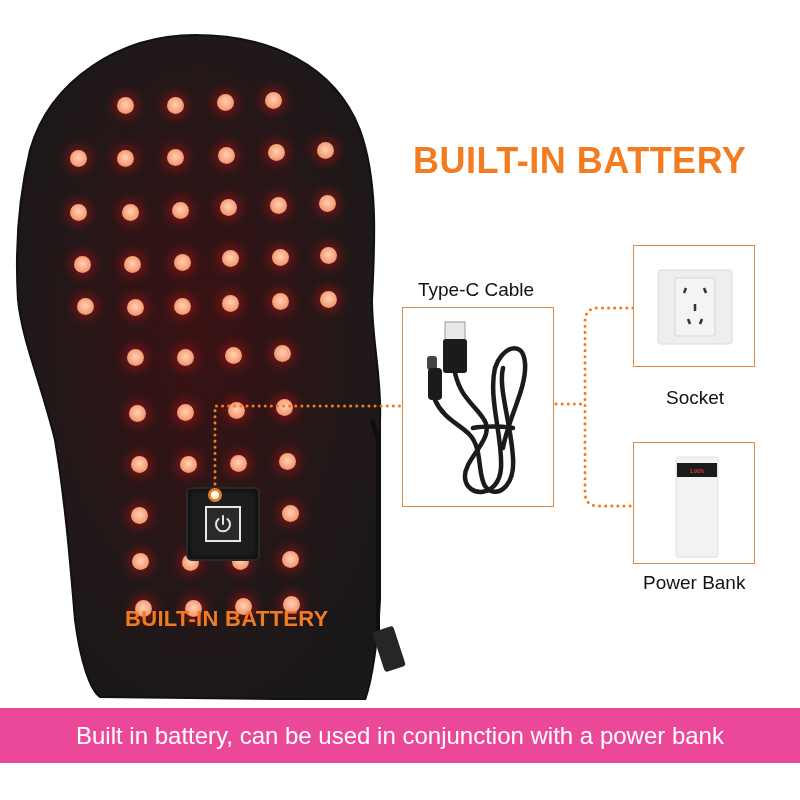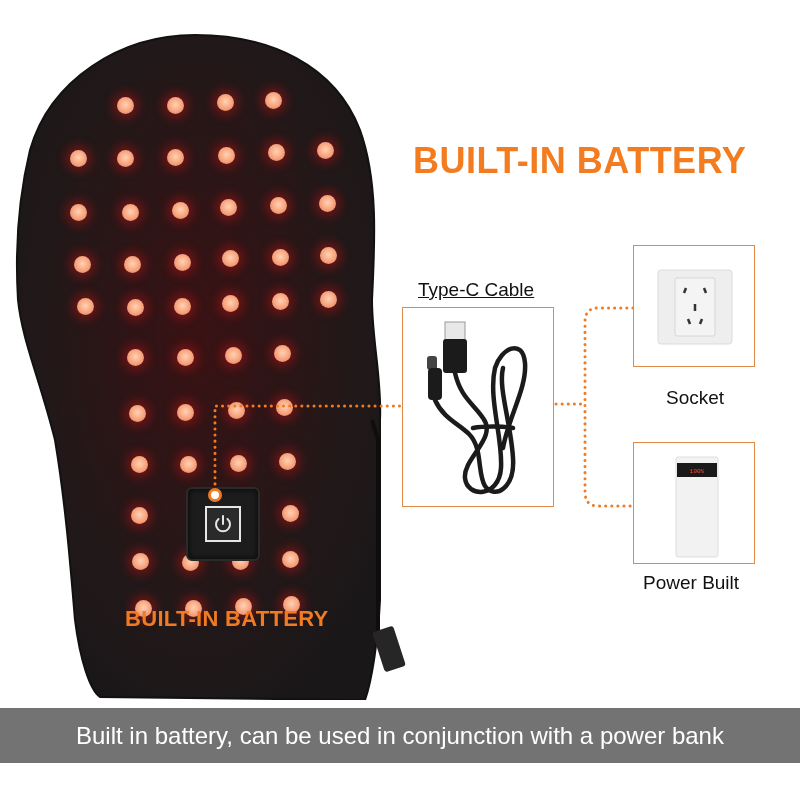--- a/index.html
+++ b/index.html
@@ -25,21 +25,21 @@
   .battery-label-small { position:absolute; left:125px; top:606px; font-size:22px;
                          font-weight:bold; color:#f07b22; letter-spacing:0.3px; }
 
   .headline { position:absolute; left:413px; top:140px; font-size:36px; font-weight:bold;
               color:#f47c20; letter-spacing:0.5px; white-space:nowrap; }
 
   .caption { position:absolute; font-size:19px; color:#111; white-space:nowrap; }
   .box { position:absolute; border:1.5px solid #e08a4a; background:#fff; }
 
   .banner { position:absolute; left:0; top:708px; width:800px; height:55px;
-            background:#737373; display:flex; align-items:center; justify-content:center; }
+            background:#ec4899; display:flex; align-items:center; justify-content:center; }
   .banner span { color:#fff; font-size:24px; white-space:nowrap; }
 
   .dots { position:absolute; left:0; top:0; }
 </style>
 </head>
 <body>
 
 <div class="mitt">
   <svg width="420" height="700" viewBox="0 0 420 700">
     <defs>
@@ -124,21 +124,21 @@
       <line x1="11" y1="3" x2="11" y2="11" stroke="#e6e6e6" stroke-width="2" stroke-linecap="round"></line>
     </svg>
   </div>
 </div>
 <div class="power-dot"></div>
 
 <div class="battery-label-small">BUILT-IN BATTERY</div>
 
 <div class="headline">BUILT-IN BATTERY</div>
 
-<div class="caption" style="left:418px; top:279px;text-decoration:underline;">Type-C Cable</div>
+<div class="caption" style="left:418px; top:279px;">Type-C Cable</div>
 <div class="box" style="left:402px; top:307px; width:152px; height:200px;">
   <svg width="152" height="200" viewBox="0 0 152 200">
 
     <rect x="42" y="14" width="20" height="18" fill="#e8e8e8" stroke="#999" stroke-width="1"></rect>
     <rect x="40" y="31" width="24" height="34" rx="3" fill="#1b1b1b"></rect>
 
     <rect x="24" y="48" width="10" height="14" rx="3" fill="#444"></rect>
     <rect x="25" y="60" width="14" height="32" rx="4" fill="#1b1b1b"></rect>
     <g stroke="#1b1b1b" stroke-width="4.5" fill="none" stroke-linecap="round">
       <path d="M52,65 C58,90 70,95 80,110 C95,130 60,150 62,170 C64,190 96,190 98,160 C100,130 85,90 92,60 C98,40 120,30 122,55 C124,80 105,110 100,140"></path>
@@ -161,17 +161,17 @@
 </div>
 <div class="caption" style="left:666px; top:374px;margin-top:13px;">Socket</div>
 
 <div class="box" style="left:633px; top:442px; width:122px; height:122px;">
   <svg width="122" height="122" viewBox="0 0 122 122">
     <rect x="42" y="14" width="42" height="100" rx="2" fill="#f2f2f2" stroke="#dedede"></rect>
     <rect x="43" y="20" width="40" height="14" fill="#1a1a1a"></rect>
     <text x="63" y="30" font-size="6" fill="#ff4a3a" text-anchor="middle" font-family="Liberation Mono, monospace">100%</text>
   </svg>
 </div>
-<div class="caption" style="left:643px; top:572px;">Power Built</div>
+<div class="caption" style="left:643px; top:572px;">Power Bank</div>
 
 <div class="banner">
   <span>Built in battery, can be used in conjunction with a power bank</span>
 </div>
 
 </body></html>

